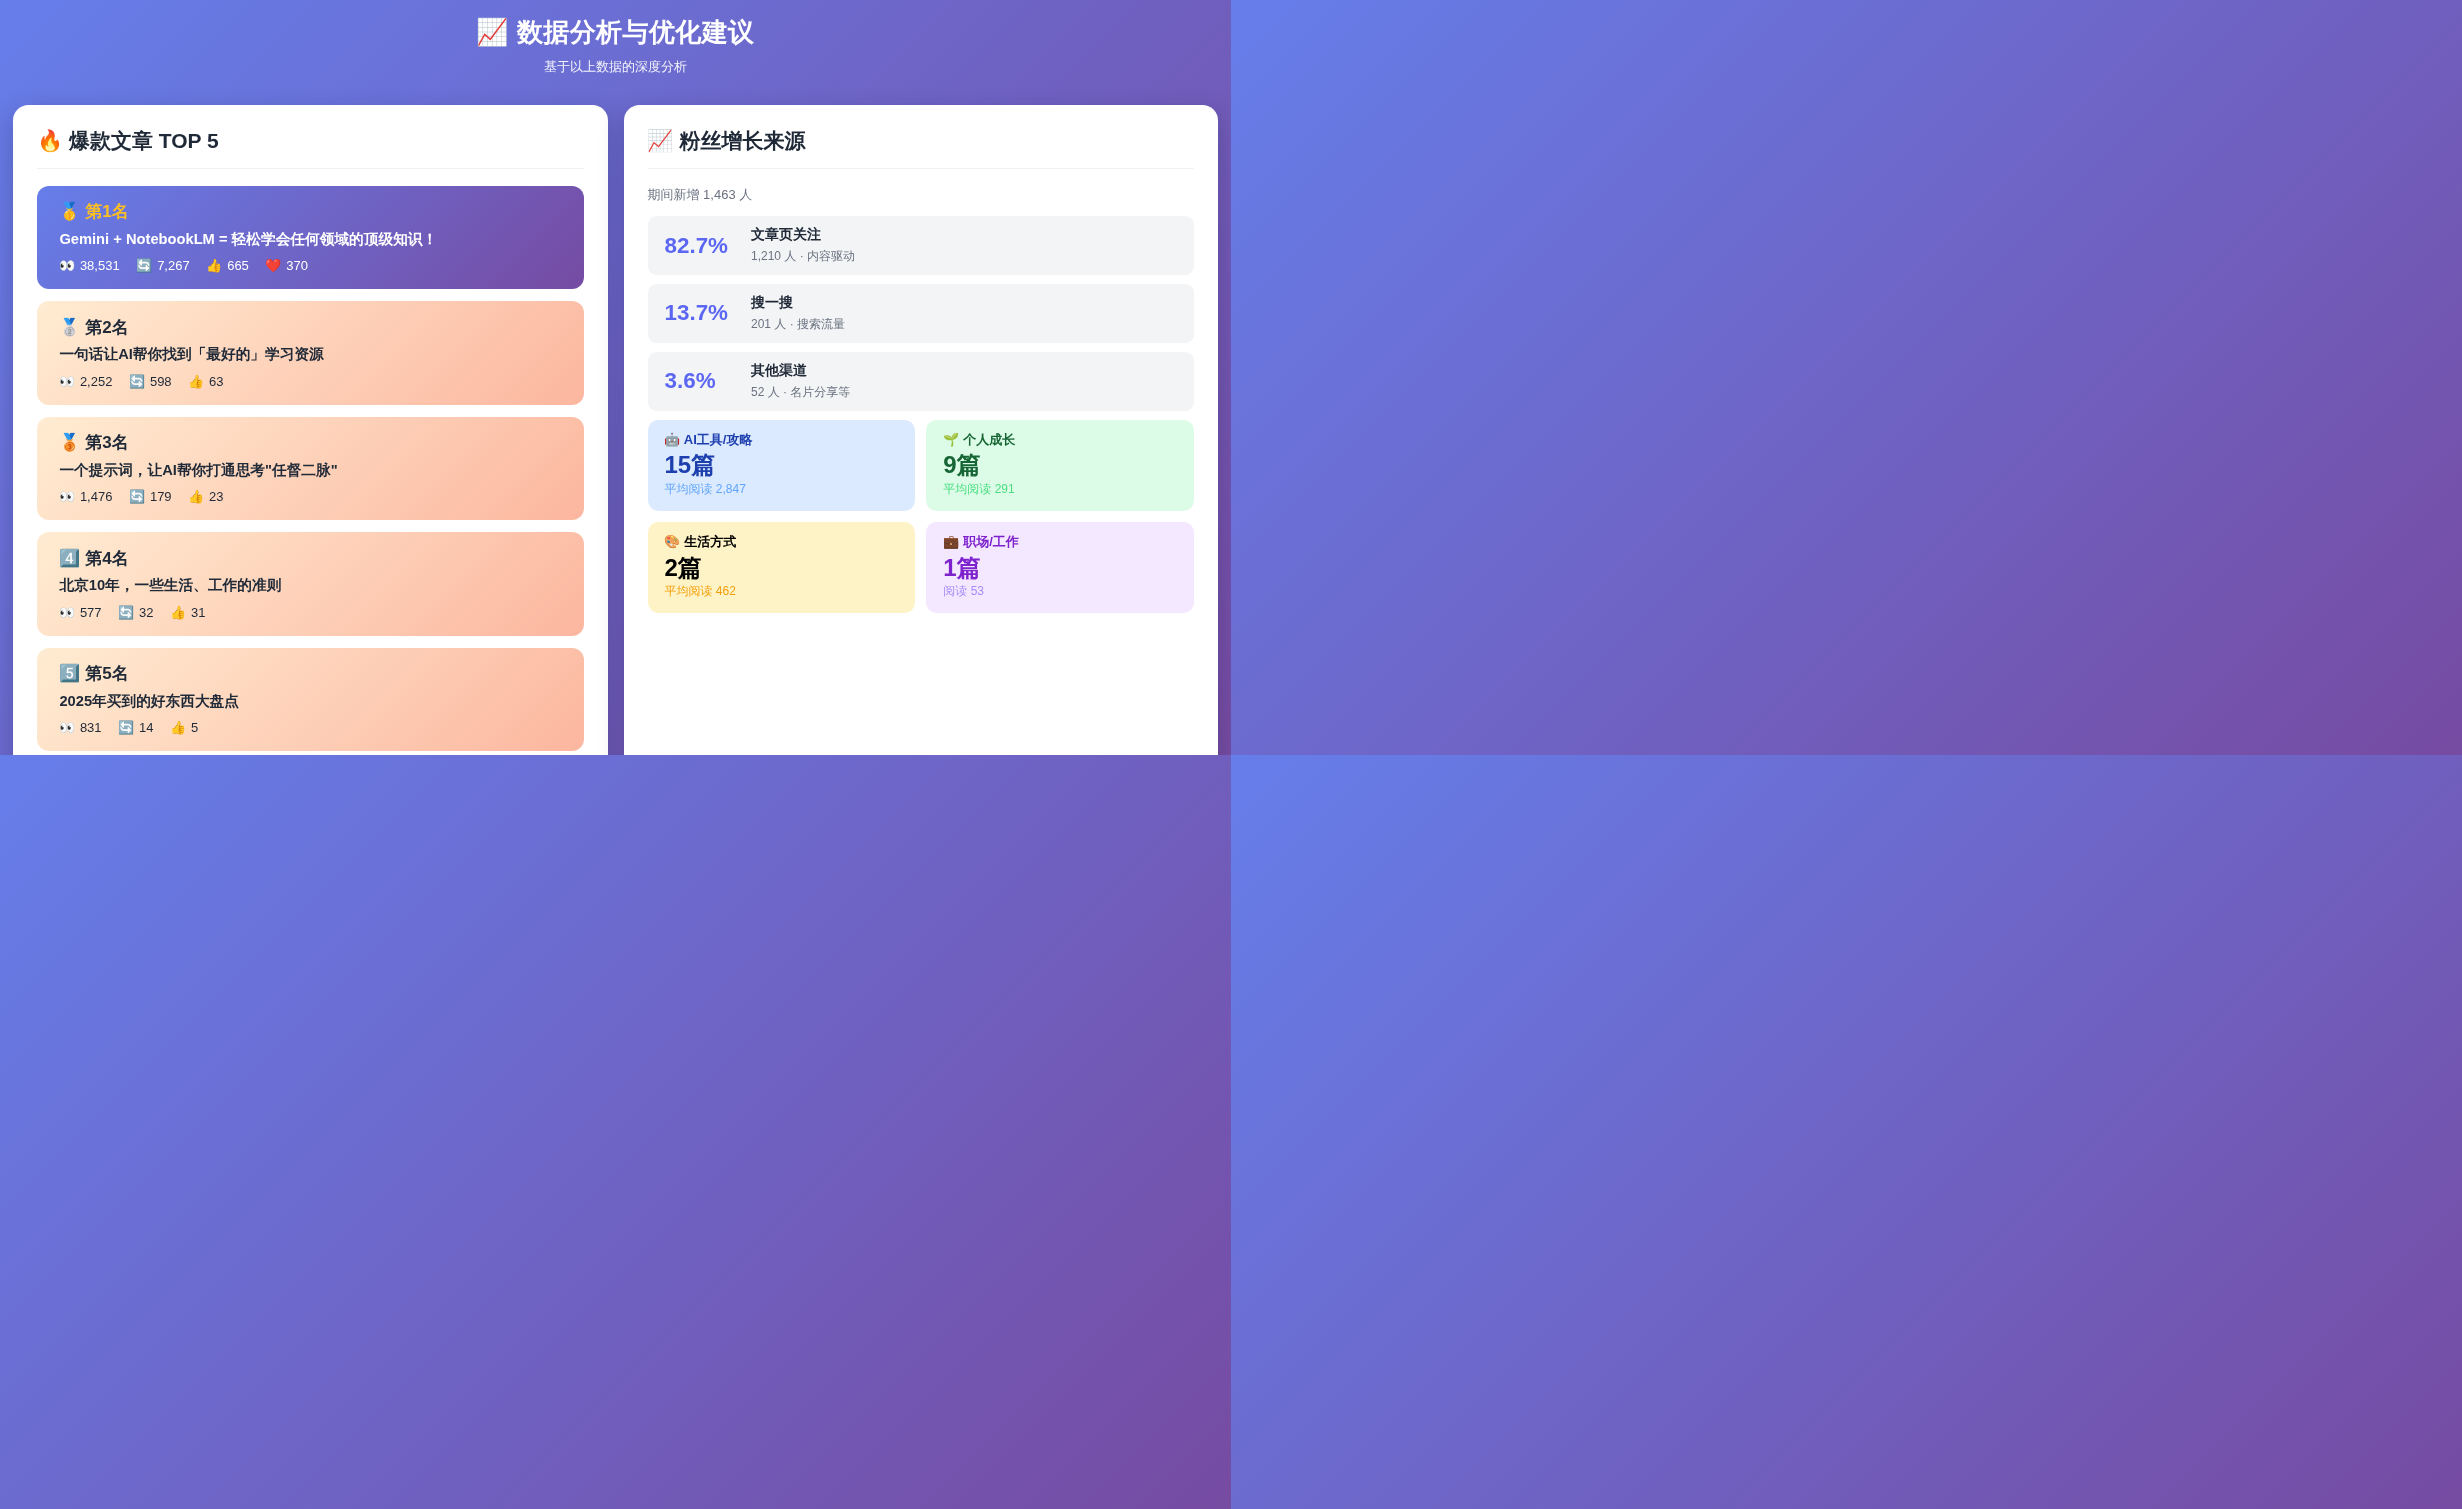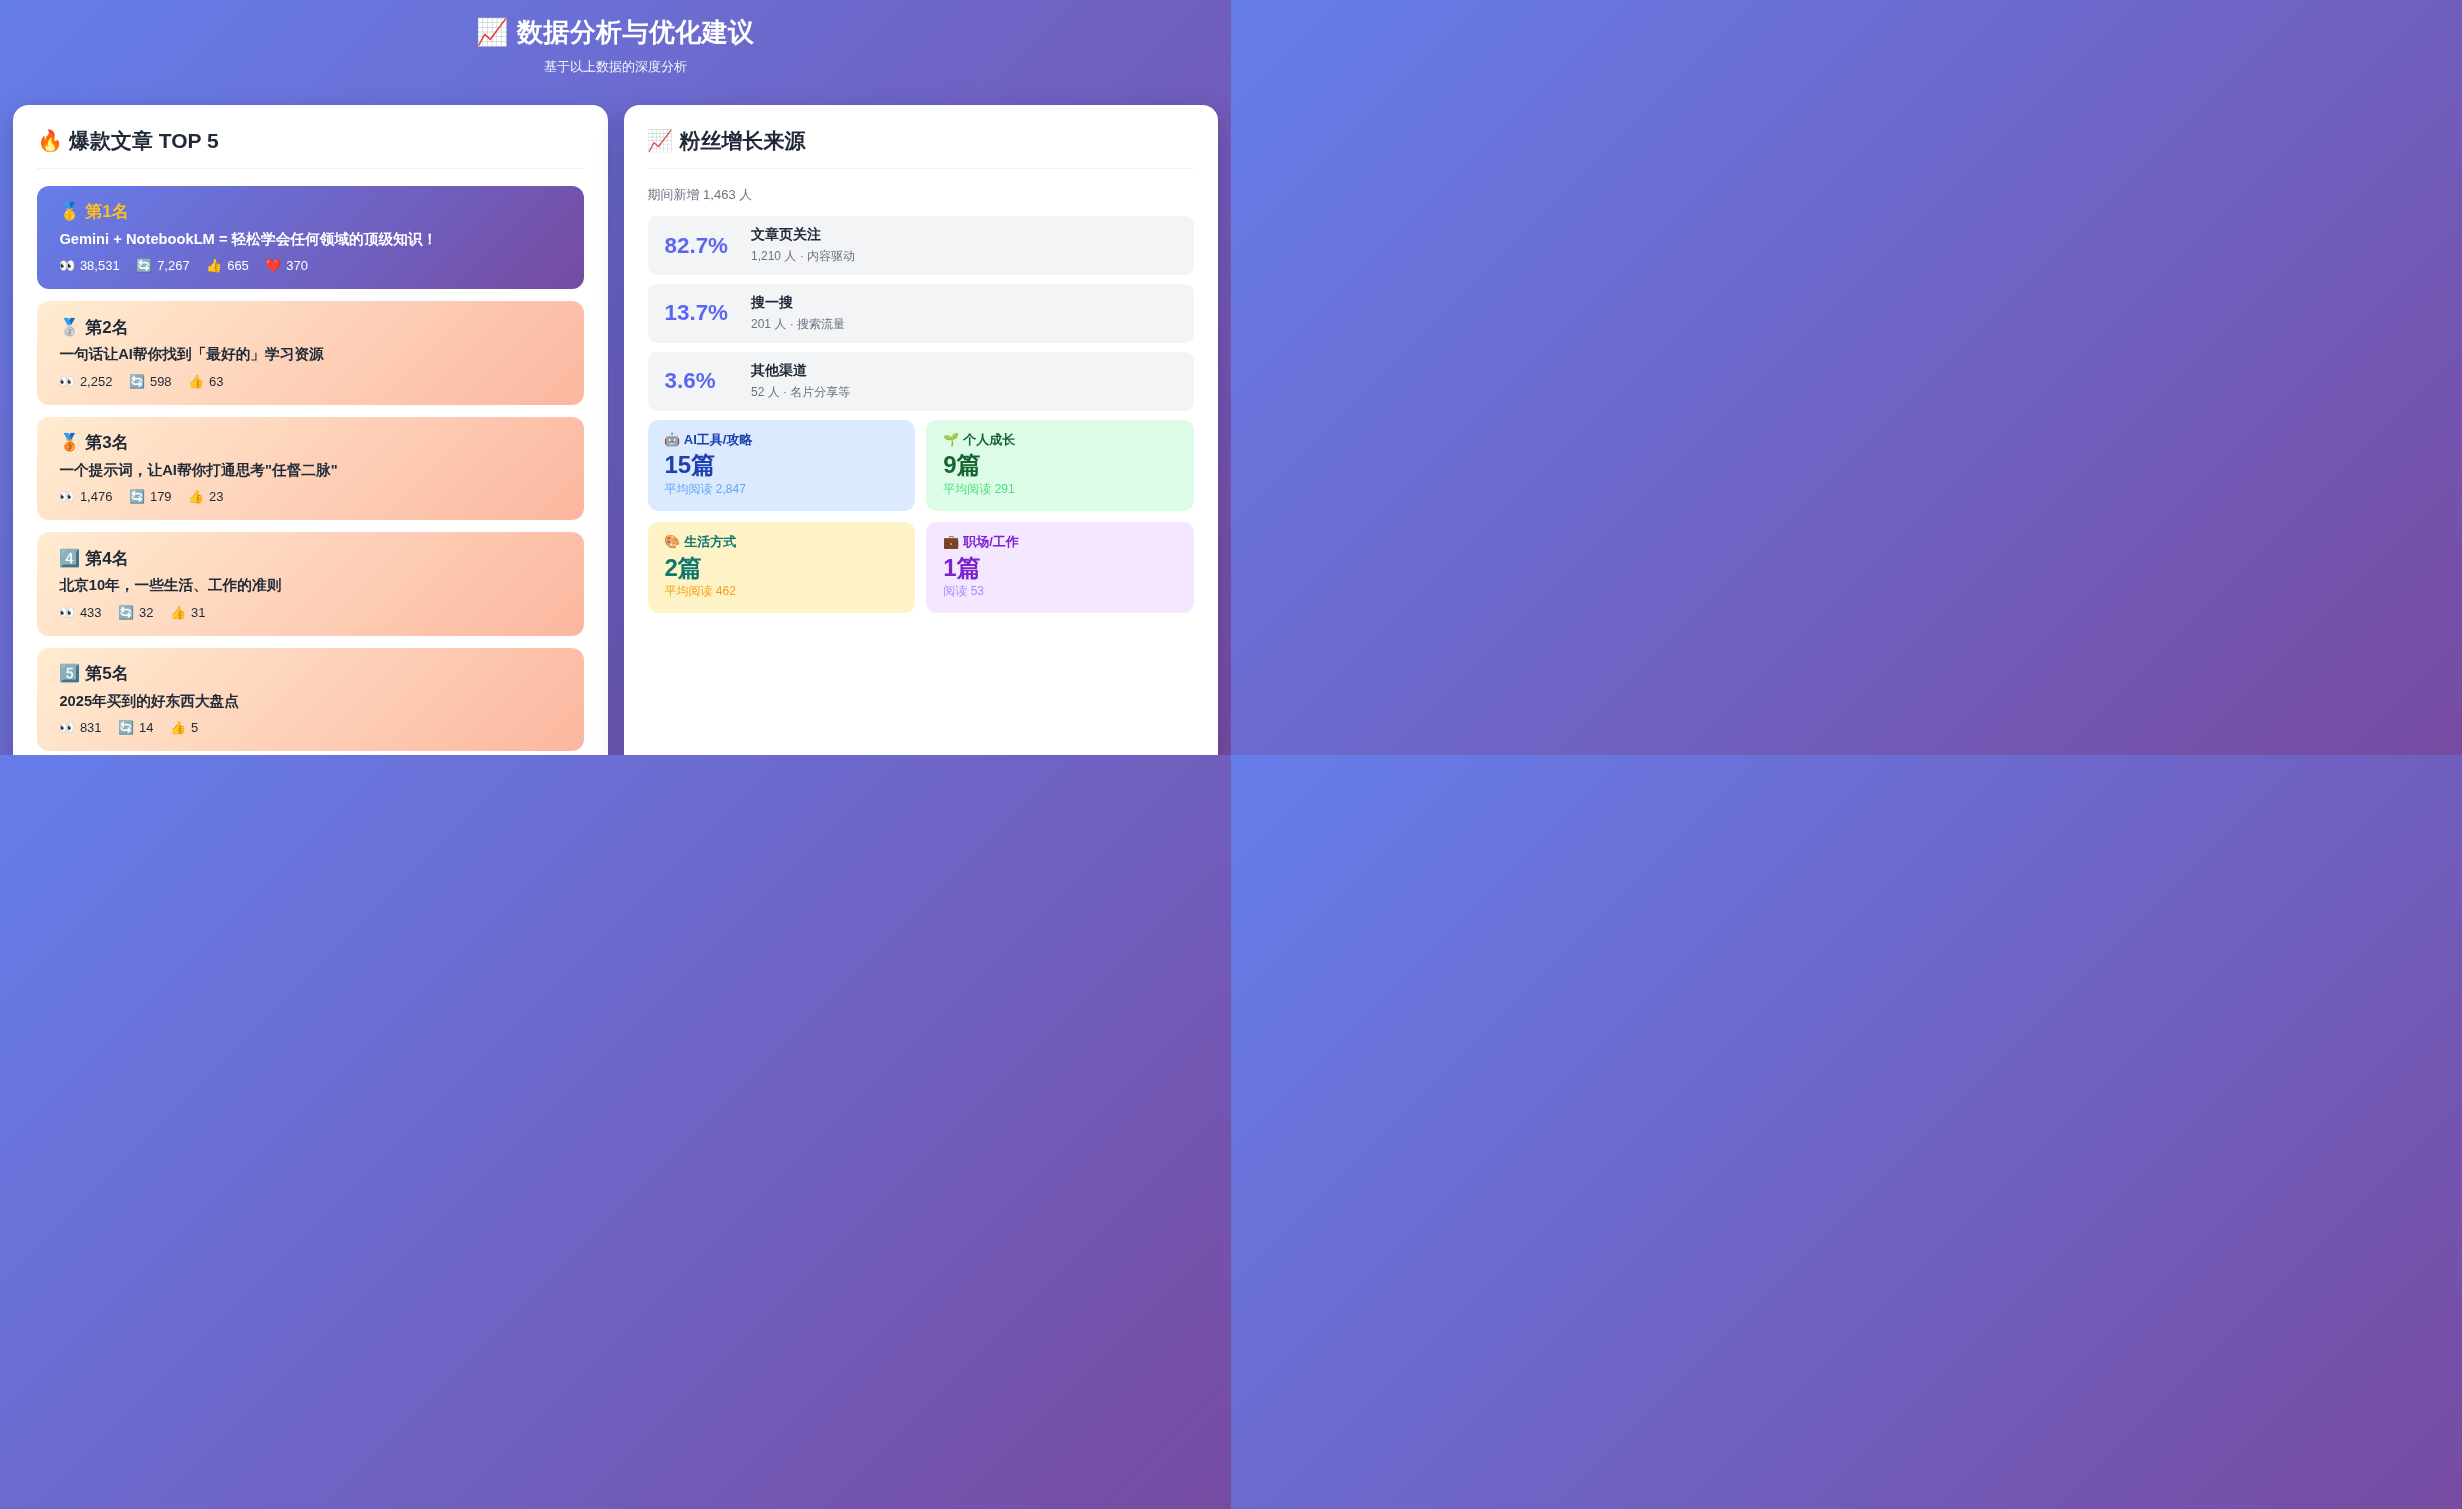--- a/index.html
+++ b/index.html
@@ -61,21 +61,21 @@
   .topic-label { font-size: 13px; font-weight: bold; margin-bottom: 4.3px; line-height: 15.5px; }
   .topic-count { font-size: 24px; font-weight: bold; line-height: 27px; margin-bottom: 3.5px; }
   .topic-sub { font-size: 12px; line-height: 14.7px; }
   .topic-box.theme-blue { background: #dbeafe; }
   .theme-blue .topic-label, .theme-blue .topic-count { color: #1e40af; }
   .theme-blue .topic-sub { color: #60a5fa; }
   .topic-box.theme-green { background: #dcfce7; }
   .theme-green .topic-label, .theme-green .topic-count { color: #166534; }
   .theme-green .topic-sub { color: #4ade80; }
   .topic-box.theme-yellow { background: #fef3c7; }
-  .theme-yellow .topic-label, .theme-yellow .topic-count { color: #0f766e; }
+  .theme-yellow .topic-label, .theme-yellow .topic-count { color: #000000; }
   .theme-yellow .topic-sub { color: #f59e0b; }
   .topic-box.theme-purple { background: #f3e8ff; }
   .theme-purple .topic-label, .theme-purple .topic-count { color: #7e22ce; }
   .theme-purple .topic-sub { color: #a78bfa; }
 </style>
 </head>
 <body>
 
 <header>
   <h1 class="page-title">📈 数据分析与优化建议</h1>
@@ -127,21 +127,21 @@
 
               <span class="stat"><span class="stat-icon">👍</span><span class="stat-value">23</span></span>
             </div>
         </article>
 
         <article class="rank-item theme-peach">
           <div class="rank-name">4️⃣ 第4名</div>
           <div class="rank-article-title">北京10年，一些生活、工作的准则</div>
           <div class="rank-stats">
 
-              <span class="stat"><span class="stat-icon">👀</span><span class="stat-value">433</span></span>
+              <span class="stat"><span class="stat-icon">👀</span><span class="stat-value">577</span></span>
 
               <span class="stat"><span class="stat-icon">🔄</span><span class="stat-value">32</span></span>
 
               <span class="stat"><span class="stat-icon">👍</span><span class="stat-value">31</span></span>
             </div>
         </article>
 
         <article class="rank-item theme-peach">
           <div class="rank-name">5️⃣ 第5名</div>
           <div class="rank-article-title">2025年买到的好东西大盘点</div>

